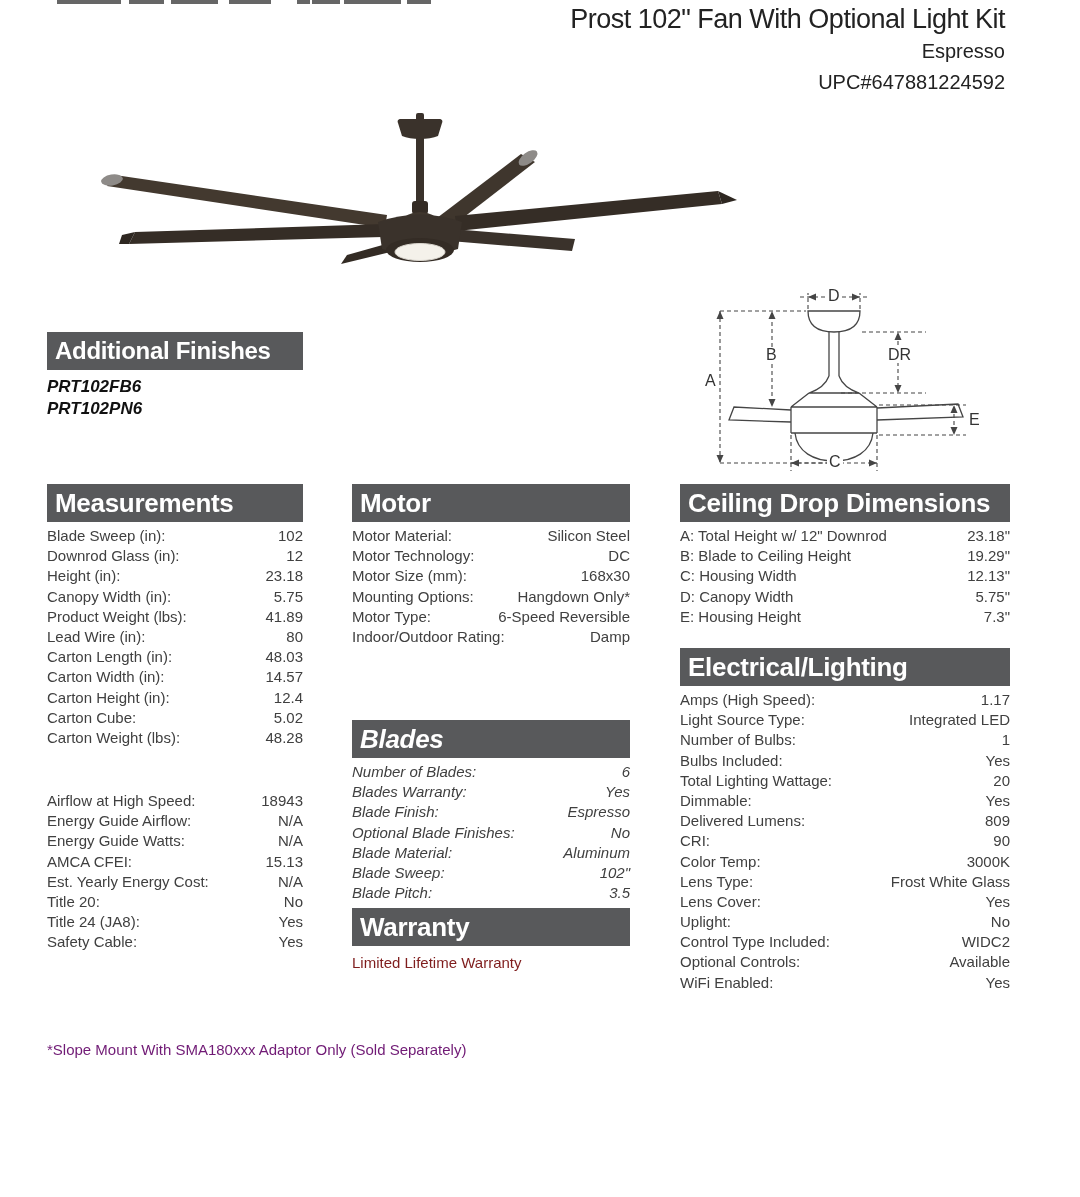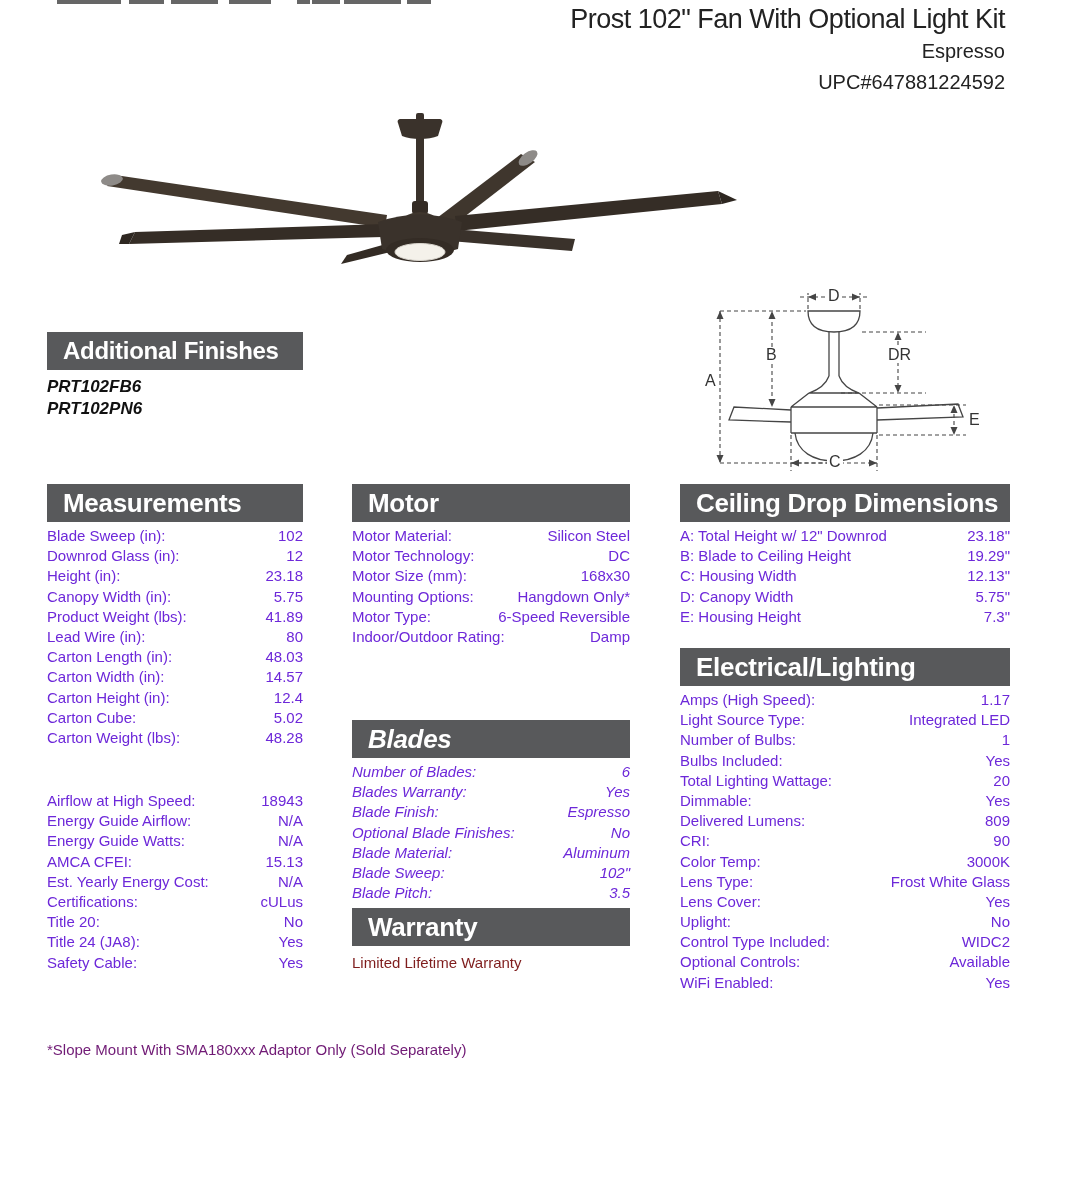--- a/index.html
+++ b/index.html
@@ -21,28 +21,28 @@
   .title-main { font-size:27px; line-height:32px; letter-spacing:-0.5px; }
   .title-finish { font-size:20px; line-height:24px; margin-top:4px; }
   .title-upc { font-size:20px; line-height:24px; margin-top:7px; }
 
   
   .section { position:absolute; }
   .bar {
     background:#58595B; color:#ffffff;
     font-weight:bold; font-size:26px;
     height:38px; line-height:38px;
-    padding:0 16px; white-space:nowrap; overflow:hidden;
+    padding:0 8px; white-space:nowrap; overflow:hidden;
     letter-spacing:-0.3px;
   }
   .bar-sm { font-size:24px; }
   .rows { margin-top:5px; }
   .spec-row {
     display:flex; justify-content:space-between; align-items:baseline;
-    height:20.2px; font-size:15px; color:#6d28d9;
+    height:20.2px; font-size:15px; color:#404040;
   }
   .spec-row .lbl { white-space:nowrap; }
   .spec-row .val { white-space:nowrap; text-align:right; }
   .finish-item { font-size:17px; font-weight:bold; line-height:22px; color:#111; }
   .finishes-list { margin-top:6px;font-style:italic; }
   .warranty-text { margin-top:8px; font-size:15px; color:#7f1d1d; }
   .footnote { position:absolute; left:47px; top:1041px; font-size:15px; color:#701a75; }
 
   
   .diagram { position:absolute; left:698px; top:281px; width:290px; height:200px; }
@@ -224,24 +224,20 @@
       </div>
     <div class="spec-row">
         <span class="lbl">AMCA CFEI:</span>
         <span class="val">15.13</span>
       </div>
     <div class="spec-row">
         <span class="lbl">Est. Yearly Energy Cost:</span>
         <span class="val">N/A</span>
       </div>
     <div class="spec-row">
-        <span class="lbl">Certifications:</span>
-        <span class="val">cULus</span>
-      </div>
-    <div class="spec-row">
         <span class="lbl">Title 20:</span>
         <span class="val">No</span>
       </div>
     <div class="spec-row">
         <span class="lbl">Title 24 (JA8):</span>
         <span class="val">Yes</span>
       </div>
     <div class="spec-row">
         <span class="lbl">Safety Cable:</span>
         <span class="val">Yes</span>

